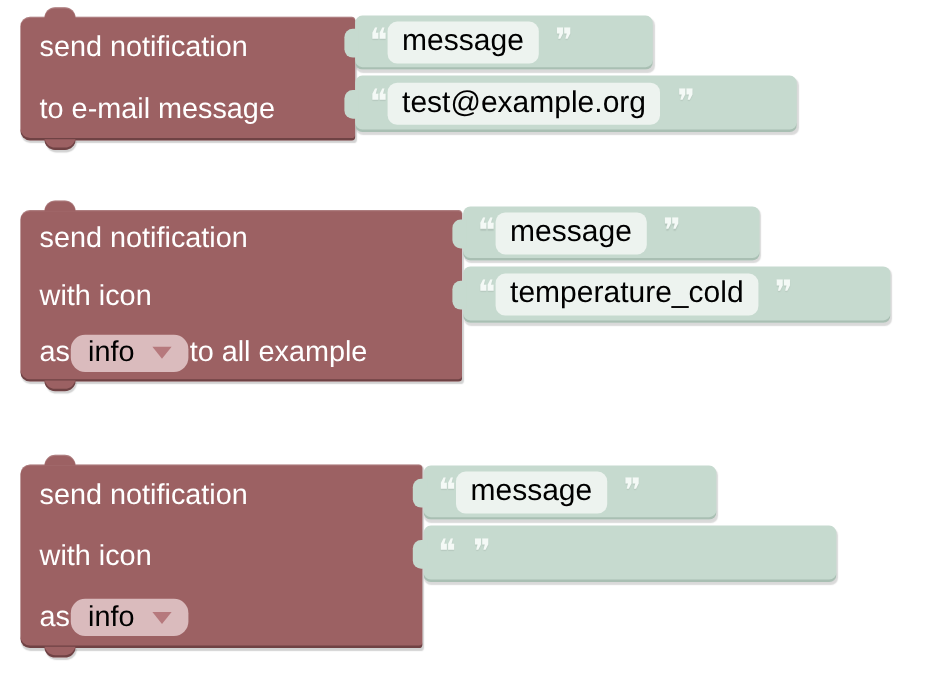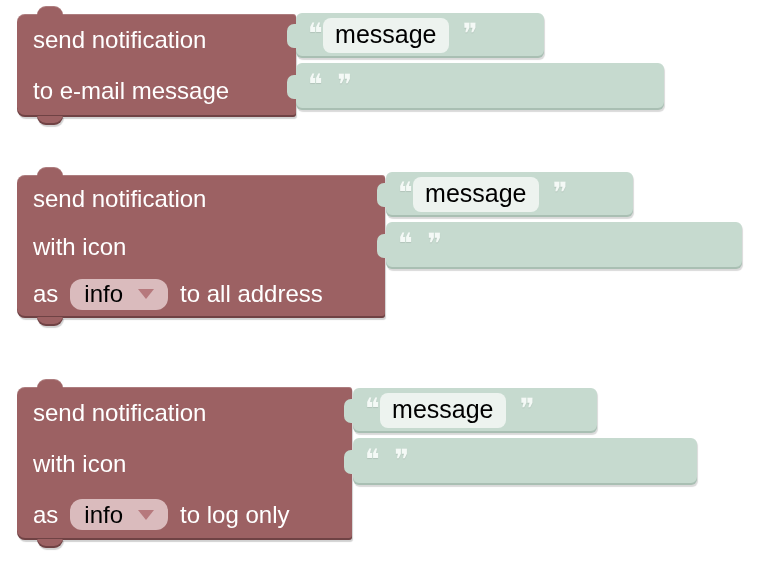--- a/index.html
+++ b/index.html
@@ -102,21 +102,21 @@
   }
 
   
   .dropdown {
     display: inline-flex;
     align-items: center;
     background: var(--dropdown-bg, #dabbbd);
     border-radius: 12px;
     height: 31px;
     padding: 0 14px;
-    margin: 0 12px;
+    margin: 0 1px;
     cursor: pointer;
   }
   .dd-label {
     color: var(--field-text, #000000);
     font-size: 24px;
     line-height: 1;
   }
   .dd-arrow {
     width: 0;
     height: 0;
@@ -143,69 +143,70 @@
   </div>
 
   <div class="val" style="left:296px; top:13px; width:248px; height:45px;">
     <span class="q q-open">❝</span>
     <span class="field">message</span>
     <span class="q q-close">❞</span>
   </div>
 
   <div class="val" style="left:296px; top:63px; width:368px; height:47px;">
     <span class="q q-open">❝</span>
+    <span class="field">test@example.org</span>
     <span class="q q-close">❞</span>
   </div>
 
   <div class="stmt" style="left:17px; top:175px; width:368px; height:143px;">
     <span class="bump bump-top"></span>
     <span class="bump bump-bottom"></span>
     <div class="row">
       <span class="lbl">send notification</span>
     </div>
     <div class="row">
       <span class="lbl">with icon</span>
     </div>
     <div class="row">
       <span class="lbl">as</span>
       <span class="dropdown">
         <span class="dd-label">info</span>
         <span class="dd-arrow"></span>
       </span>
-      <span class="lbl">to all address</span>
+      <span class="lbl">to all example</span>
     </div>
   </div>
 
   <div class="val" style="left:386px; top:172px; width:247px; height:45px;">
     <span class="q q-open">❝</span>
     <span class="field">message</span>
     <span class="q q-close">❞</span>
   </div>
 
   <div class="val" style="left:386px; top:222px; width:356px; height:47px;">
     <span class="q q-open">❝</span>
+    <span class="field">temperature_cold</span>
     <span class="q q-close">❞</span>
   </div>
 
   <div class="stmt" style="left:17px; top:387px; width:335px; height:153px;">
     <span class="bump bump-top"></span>
     <span class="bump bump-bottom"></span>
     <div class="row">
       <span class="lbl">send notification</span>
     </div>
     <div class="row">
       <span class="lbl">with icon</span>
     </div>
     <div class="row">
       <span class="lbl">as</span>
       <span class="dropdown">
         <span class="dd-label">info</span>
         <span class="dd-arrow"></span>
       </span>
-      <span class="lbl">to log only</span>
     </div>
   </div>
 
   <div class="val" style="left:353px; top:388px; width:244px; height:45px;">
     <span class="q q-open">❝</span>
     <span class="field">message</span>
     <span class="q q-close">❞</span>
   </div>
 
   <div class="val" style="left:353px; top:438px; width:344px; height:47px;">

